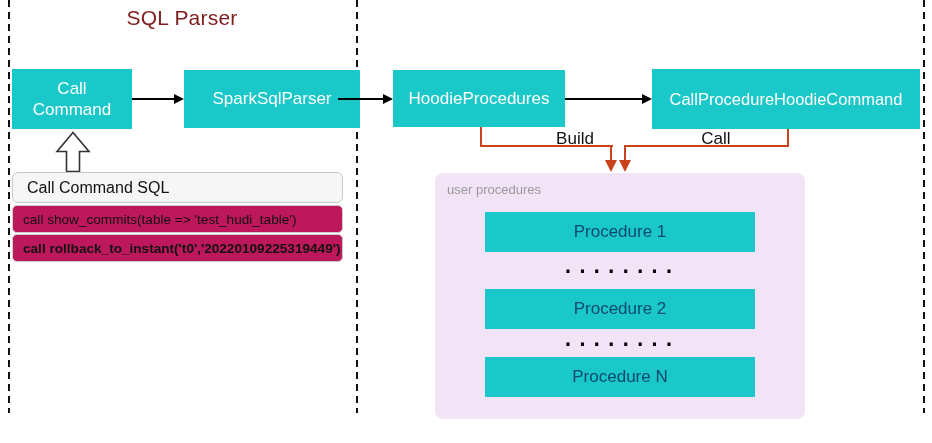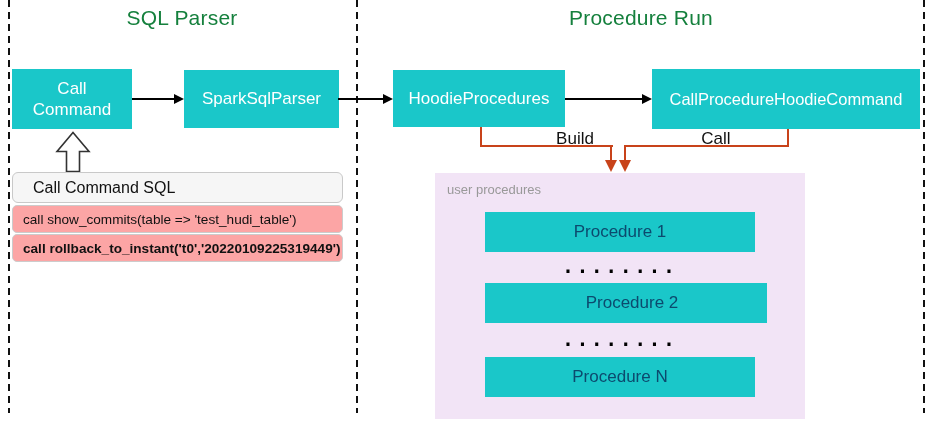--- a/index.html
+++ b/index.html
@@ -6,21 +6,21 @@
   .canvas{
     position:relative;width:932px;height:443px;background:#fff;overflow:hidden;
     font-family:"Liberation Sans","DejaVu Sans",sans-serif;color:#000;
   }
   .vdash{
     position:absolute;top:0;width:2px;height:413px;
     background:repeating-linear-gradient(to bottom,#111 0,#111 7px,transparent 7px,transparent 12px);
   }
   .section-title{
     position:absolute;top:6px;height:26px;font-size:21px;text-align:center;
-    color:#15803d;letter-spacing:0.2px;
+    color:#7f1d1d;letter-spacing:0.2px;
   }
   .teal-box{
     position:absolute;background:#1ac7c9;color:#fff;display:flex;align-items:center;
     justify-content:center;text-align:center;font-size:17px;line-height:1.25;
   }
   .hline{position:absolute;height:2px;background:#000;}
   .head-right{
     position:absolute;width:0;height:0;
     border-top:5.5px solid transparent;border-bottom:5.5px solid transparent;border-left:10px solid #000;
   }
@@ -28,32 +28,33 @@
   .ohead{
     position:absolute;width:0;height:0;
     border-left:6.5px solid transparent;border-right:6.5px solid transparent;border-top:12px solid #c8431a;
   }
   .edge-label{
     position:absolute;top:129px;width:90px;text-align:center;font-size:17px;color:#111;
   }
   .sql-header{
     position:absolute;left:12px;top:172px;width:331px;height:31px;
     background:#f6f6f6;border:1px solid #c9c9c9;border-radius:6px;
-    box-sizing:border-box;display:flex;align-items:center;padding-left:20px;
+    box-sizing:border-box;display:flex;align-items:center;padding-left:14px;
     font-size:16px;color:#111;
   }
   .sql-row{
     position:absolute;left:12px;width:331px;height:28px;
-    background:#fca5a5;border:1px solid #ccc;border-radius:5px;
+    background:#be185d;border:1px solid #ccc;border-radius:5px;
     box-sizing:border-box;display:flex;align-items:center;padding-left:10px;
     font-size:13.6px;color:#111;white-space:nowrap;
   }
   .purple-box{
     position:absolute;left:435px;top:173px;width:370px;height:246px;
     background:#f2e4f6;
+    border-radius:8px;
   }
   .user-proc-label{
     position:absolute;left:12px;top:9px;font-size:13px;color:#999;
   }
   .proc-box{
     position:absolute;left:50px;width:270px;height:40px;background:#1ac7c9;color:#0c4a6e;
     display:flex;align-items:center;justify-content:center;font-size:17px;
   }
   .dots{
     position:absolute;left:50px;width:270px;text-align:center;color:#000;
@@ -64,24 +65,23 @@
 </head>
 <body>
 
 <div class="canvas">
 
   <div class="vdash" style="left:8px;"></div>
   <div class="vdash" style="left:356px;"></div>
   <div class="vdash" style="left:923px;"></div>
 
   <div class="section-title" style="left:8px;width:348px;">SQL Parser</div>
-  <div class="section-title" style="left:357px;width:568px;">Procedure Run</div>
 
   <div class="teal-box" style="left:12px;top:69px;width:120px;height:60px;padding:0 24px;box-sizing:border-box;">Call Command</div>
-  <div class="teal-box" style="left:184px;top:70px;width:155px;height:58px;">SparkSqlParser</div>
+  <div class="teal-box" style="left:184px;top:70px;width:176px;height:58px;">SparkSqlParser</div>
   <div class="teal-box" style="left:393px;top:70px;width:172px;height:57px;">HoodieProcedures</div>
   <div class="teal-box" style="left:652px;top:69px;width:268px;height:60px;font-size:16.5px;">CallProcedureHoodieCommand</div>
 
   <div class="hline" style="left:132px;top:98px;width:44px;"></div>
   <div class="head-right" style="left:174px;top:93.5px;"></div>
 
   <div class="hline" style="left:338px;top:98px;width:47px;"></div>
   <div class="head-right" style="left:383px;top:93.5px;"></div>
 
   <div class="hline" style="left:565px;top:98px;width:79px;"></div>
@@ -106,18 +106,18 @@
   <div class="ohead" style="left:618.5px;top:160px;"></div>
 
   <div class="edge-label" style="left:530px;">Build</div>
   <div class="edge-label" style="left:671px;">Call</div>
 
   <div class="purple-box">
     <div class="user-proc-label">user procedures</div>
 
     <div class="proc-box" style="top:39px;">Procedure 1</div>
     <div class="dots" style="top:88px;">........</div>
-    <div class="proc-box" style="top:110px;padding-left:12px;">Procedure 2</div>
+    <div class="proc-box" style="top:116px;">Procedure 2</div>
     <div class="dots" style="top:161px;">........</div>
     <div class="proc-box" style="top:184px;">Procedure N</div>
   </div>
 
 </div>
 
 </body></html>

